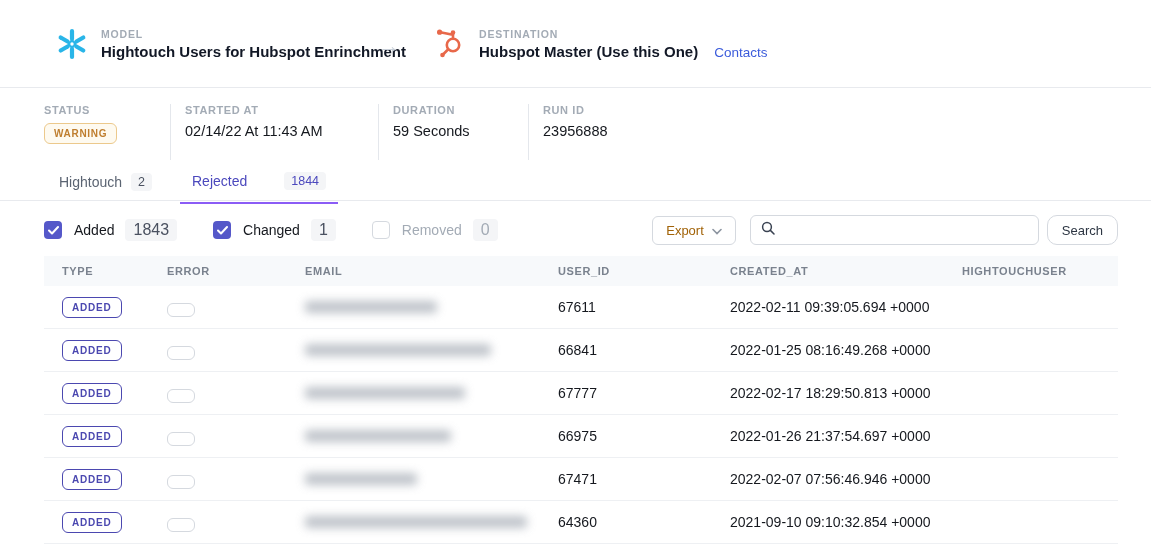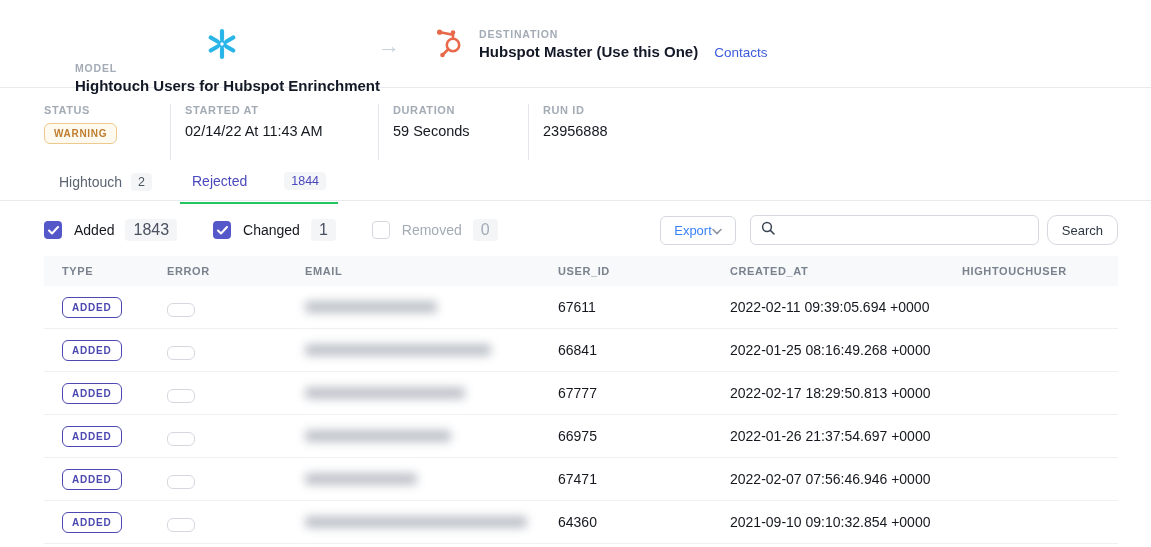--- a/index.html
+++ b/index.html
@@ -4,21 +4,21 @@
 <style>
   * { margin:0; padding:0; box-sizing:border-box; }
   html,body { width:1151px; height:547px; overflow:hidden; background:#fff;
     font-family:"Liberation Sans", sans-serif; color:#1a202c; }
   .page { position:relative; width:1151px; height:547px; background:#fff; }
 
   
   .header { position:absolute; top:0; left:0; right:0; height:88px;
     border-bottom:1px solid #e8eaee; }
   .hgroup { position:absolute; display:flex; align-items:center; }
-  .hgroup.model { left:64px; top:26px;flex-direction:column; }
+  .hgroup.model { left:54px; top:26px; }
   .hgroup.dest  { left:432px; top:26px; }
   .hicon { width:36px; height:36px; flex:0 0 36px; display:flex;
     align-items:center; justify-content:center; }
   .htext { margin-left:11px; }
   .eyebrow { font-size:10.5px; font-weight:600; letter-spacing:0.8px;
     color:#a3abb5; text-transform:uppercase; }
   .hname { margin-top:3px; font-size:15px; font-weight:700; color:#121826; }
   .nameline { display:flex; align-items:baseline; }
   .contacts-link { margin-left:16px; font-size:13.5px; font-weight:400;
     color:#3b5bdb; cursor:pointer; }
@@ -44,44 +44,44 @@
 
   
   .tabs-rule { position:absolute; top:200px; left:0; right:0; height:1px;
     background:#e8eaee; }
   .tabs { position:absolute; top:172px; left:47px; display:flex; gap:16px; }
   .tab { display:flex; align-items:center; gap:9px; padding:0 12px 12px 12px;
     cursor:pointer; }
   .tab-label { font-size:14px; color:#5b6472; }
   .tab-count { font-size:12.5px; color:#4a5160; background:#f4f5f7;
     border-radius:4px; padding:2px 7px; }
-  .tab.active { border-bottom:2px solid #22c55e; margin-bottom:-1px;gap:37px; }
+  .tab.active { border-bottom:2px solid #8b5cf6; margin-bottom:-1px;gap:37px; }
   .tab.active .tab-label { color:#4b48bd; }
   .tab.active .tab-count { color:#4b48bd; }
 
   
   .filterrow { position:absolute; top:214px; left:44px; right:33px;
     height:32px; display:flex; align-items:center; }
   .filter { display:flex; align-items:center; margin-right:36px; cursor:pointer; }
   .cbox { width:18px; height:18px; border-radius:4px; display:flex;
     align-items:center; justify-content:center; }
   .filter.checked .cbox { background:#5558c9; }
   .filter.unchecked .cbox { background:#fff; border:1.5px solid #d5d9df; }
   .cbox svg { display:none; }
   .filter.checked .cbox svg { display:block; }
   .filter-label { margin-left:12px; font-size:14px; color:#15181e; }
   .filter-count { margin-left:11px; font-size:16px; color:#4a5160;
     background:#f4f5f7; border-radius:4px; padding:2px 8px; }
   .filter.unchecked .filter-label { color:#a3abb5; }
   .filter.unchecked .filter-count { color:#a3abb5; }
 
   .toolbar-right { margin-left:auto; display:flex; align-items:center; }
-  .export-btn { display:flex; align-items:center; height:29px;
+  .export-btn { display:flex; align-items:center; gap:8px; height:29px;
     padding:0 13px; border:1px solid #d5d9df; border-radius:6px;
-    background:#fff; font-size:13px; color:#3b82f6; cursor:pointer; }
+    background:#fff; font-size:13px; color:#a16207; cursor:pointer; }
   .chev { color:#8d95a1; }
   .searchbox { display:flex; align-items:center; width:289px; height:30px;
     margin-left:14px; border:1px solid #d5d9df; border-radius:6px;
     background:#fff; padding:0 10px; }
   .searchbox svg { flex:0 0 auto; }
   .searchbox input { border:0; outline:0; width:100%; margin-left:8px;
     font-size:13px; font-family:"Liberation Sans", sans-serif; color:#2d3643; }
   .search-btn { height:30px; margin-left:8px; padding:0 14px;
     border:1px solid #d5d9df; border-radius:10px; background:#fff;
     font-size:13px; color:#2d3643; cursor:pointer;

